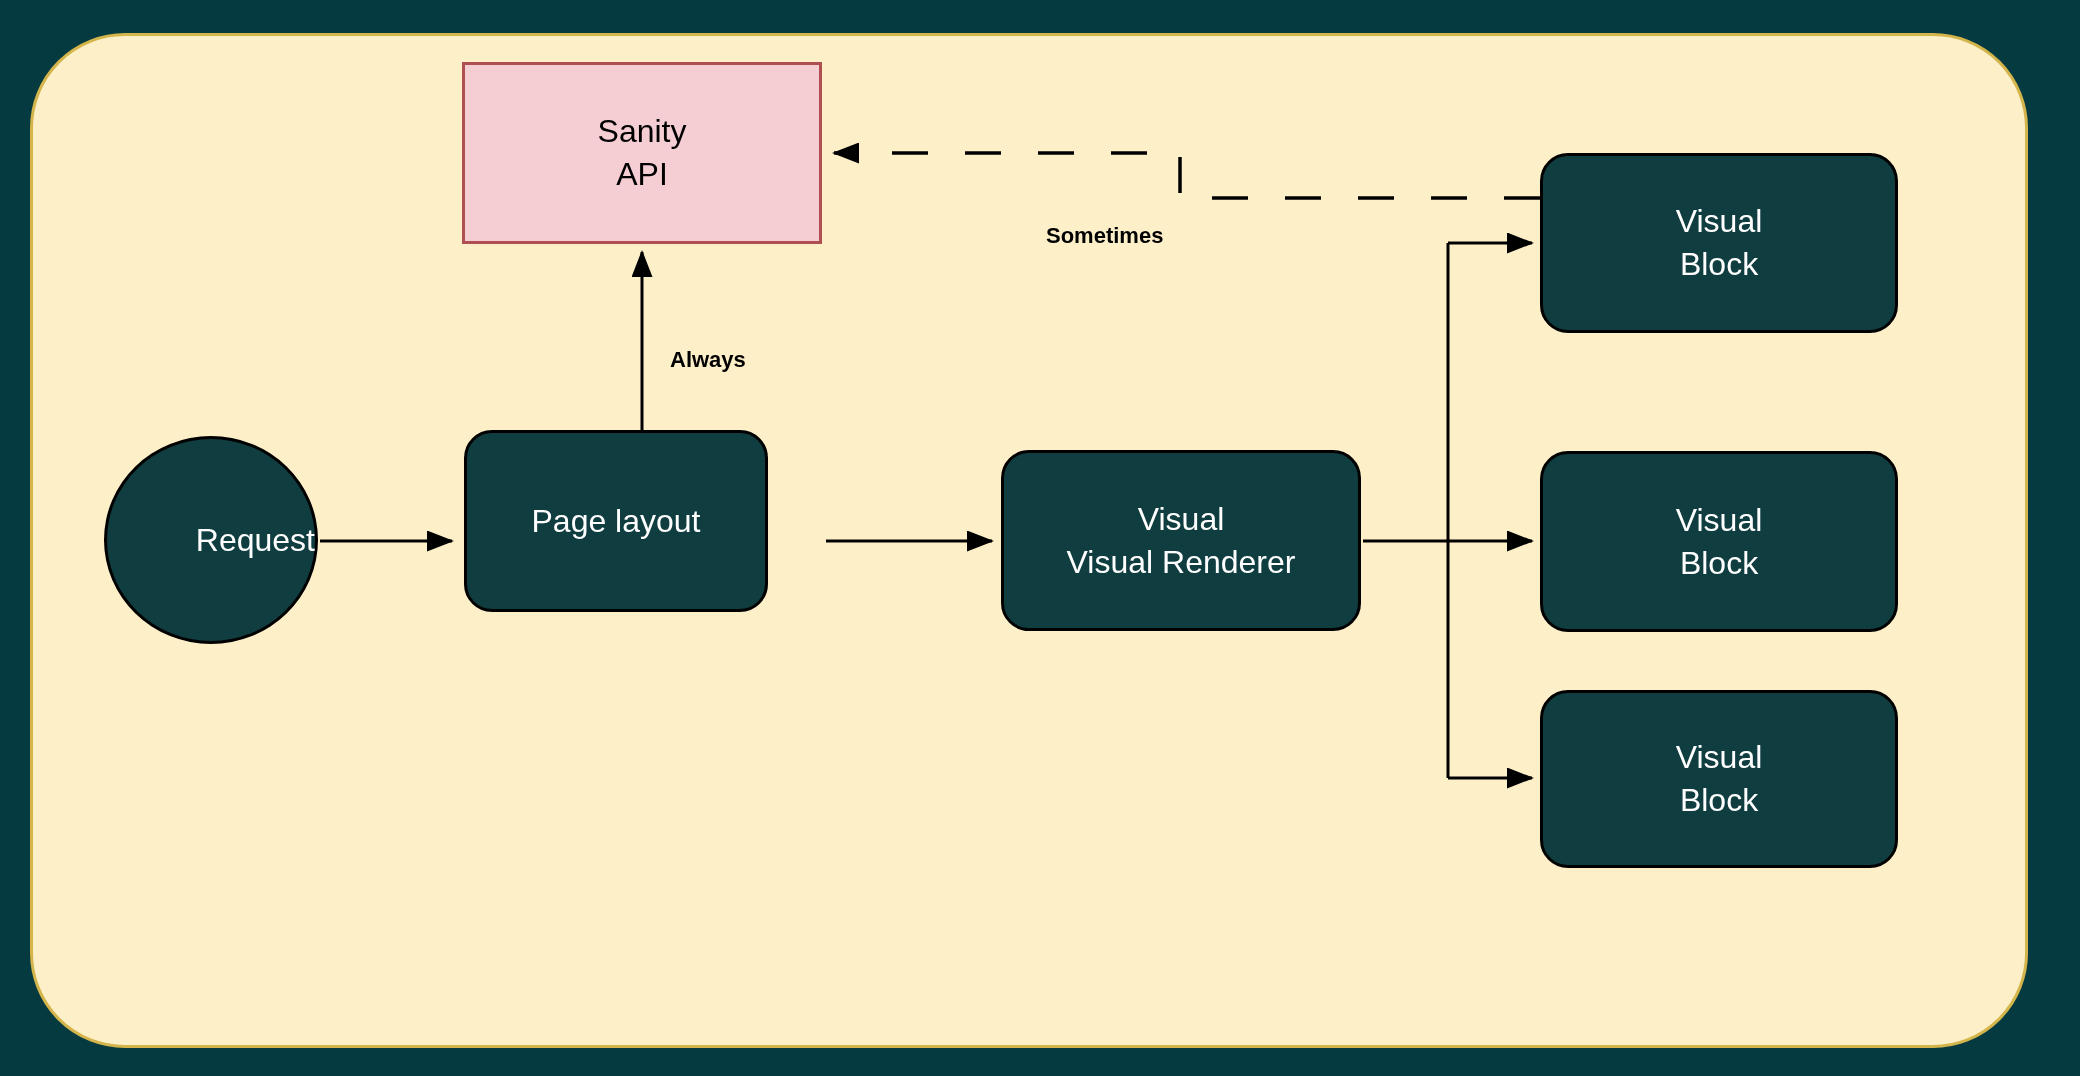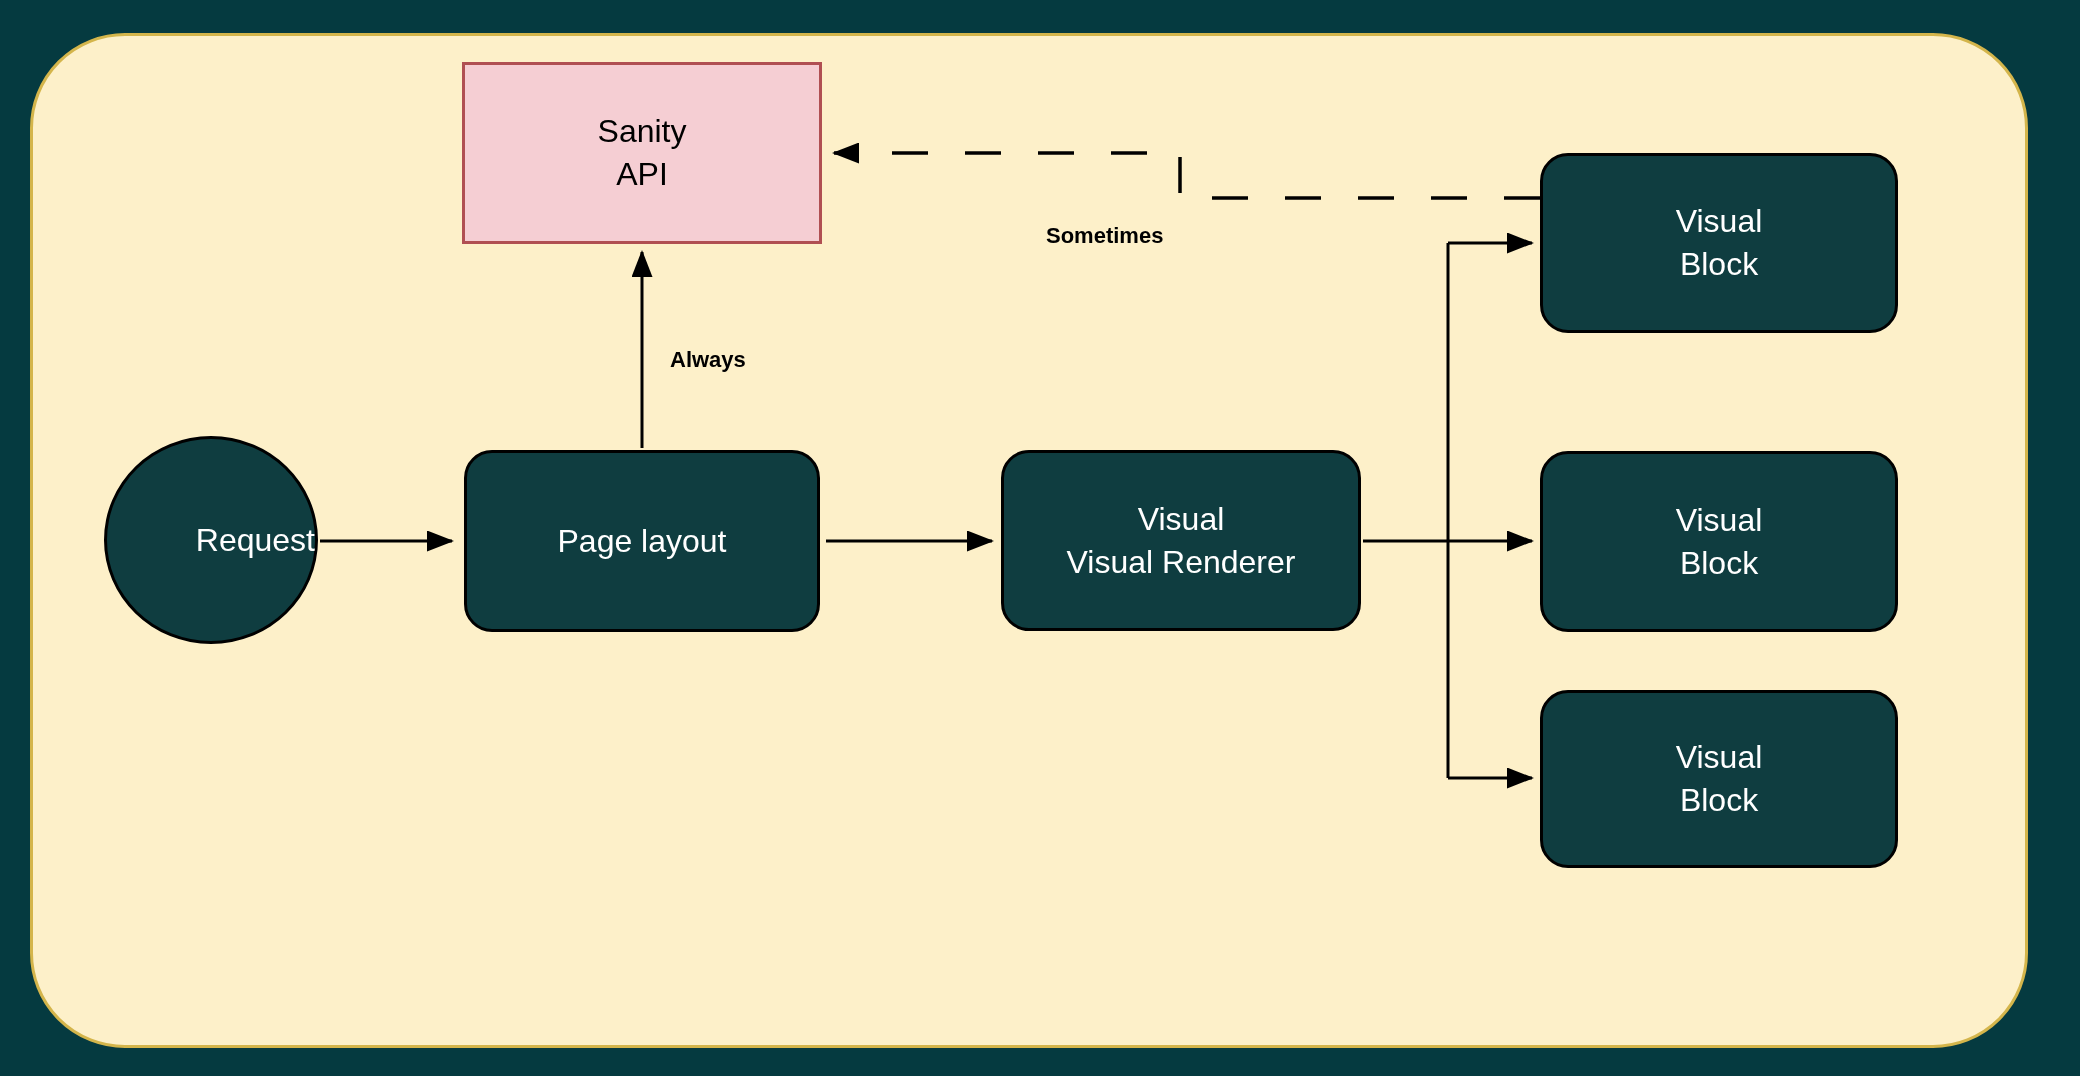--- a/index.html
+++ b/index.html
@@ -61,21 +61,21 @@
   .edge-label {
     position: absolute;
     font-weight: bold;
     font-size: 22px;
     color: #000000;
     white-space: nowrap;
   }
   
   .n-sanity   { left: 462px;  top: 62px;  width: 360px; height: 182px; }
   .n-request  { left: 104px;  top: 436px; width: 214px; height: 208px; align-items: flex-end; }
-  .n-layout   { left: 464px;  top: 450px; width: 356px; height: 182px; }
+  .n-layout   { left: 464px;  top: 430px; width: 304px; height: 182px; }
   .n-renderer { left: 1001px; top: 450px; width: 360px; height: 181px; }
   .n-vb-top   { left: 1540px; top: 153px; width: 358px; height: 180px; }
   .n-vb-mid   { left: 1540px; top: 451px; width: 358px; height: 181px; }
   .n-vb-bot   { left: 1540px; top: 690px; width: 358px; height: 178px; }
   .l-always    { left: 650px;  top: 347px; margin-left: 20px; }
   .l-sometimes { left: 1046px; top: 223px; }
 </style>
 </head>
 <body>
 

